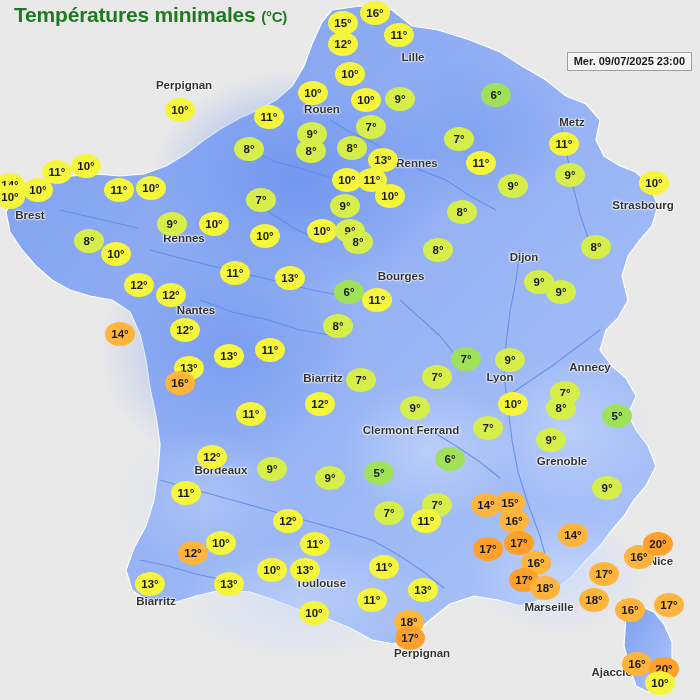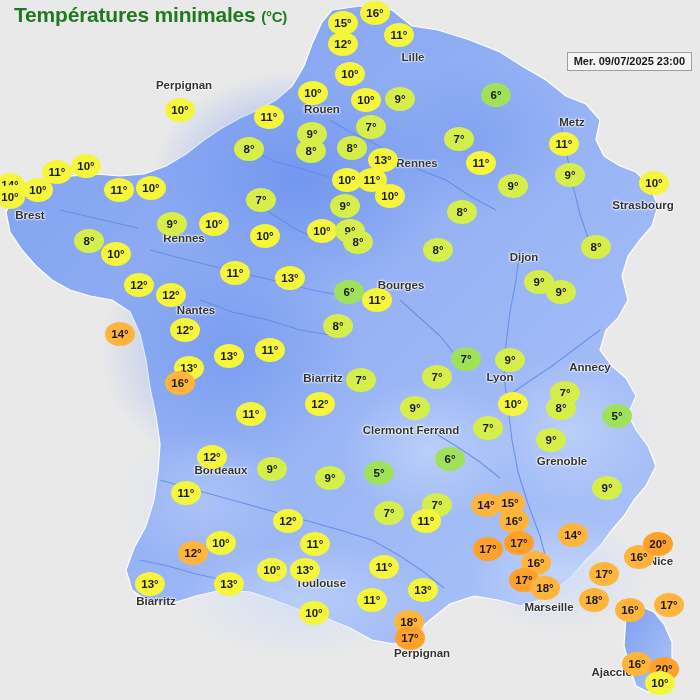--- a/index.html
+++ b/index.html
@@ -201,21 +201,21 @@
 
   <div id="city-layer">
       <div class="city-label" style="left: 184px; top: 85px;">Perpignan</div>
       <div class="city-label" style="left: 413px; top: 57px; text-align: right;">Lille</div>
       <div class="city-label" style="left: 572px; top: 122px;">Metz</div>
       <div class="city-label" style="left: 322px; top: 109px;">Rouen</div>
       <div class="city-label" style="left: 417px; top: 163px;">Rennes</div>
       <div class="city-label" style="left: 643px; top: 205px;">Strasbourg</div>
       <div class="city-label" style="left: 30px; top: 215px;">Brest</div>
       <div class="city-label" style="left: 184px; top: 238px;">Rennes</div>
-      <div class="city-label" style="left: 401px; top: 285px;">Bourges</div>
+      <div class="city-label" style="left: 401px; top: 276px;">Bourges</div>
       <div class="city-label" style="left: 524px; top: 257px;">Dijon</div>
       <div class="city-label" style="left: 196px; top: 310px;">Nantes</div>
       <div class="city-label" style="left: 323px; top: 378px;">Biarritz</div>
       <div class="city-label" style="left: 500px; top: 377px;">Lyon</div>
       <div class="city-label" style="left: 590px; top: 367px;">Annecy</div>
       <div class="city-label" style="left: 411px; top: 430px;">Clermont Ferrand</div>
       <div class="city-label" style="left: 562px; top: 461px;">Grenoble</div>
       <div class="city-label" style="left: 221px; top: 470px;">Bordeaux</div>
       <div class="city-label" style="left: 661px; top: 561px;">Nice</div>
       <div class="city-label" style="left: 321px; top: 583px;">Toulouse</div>

